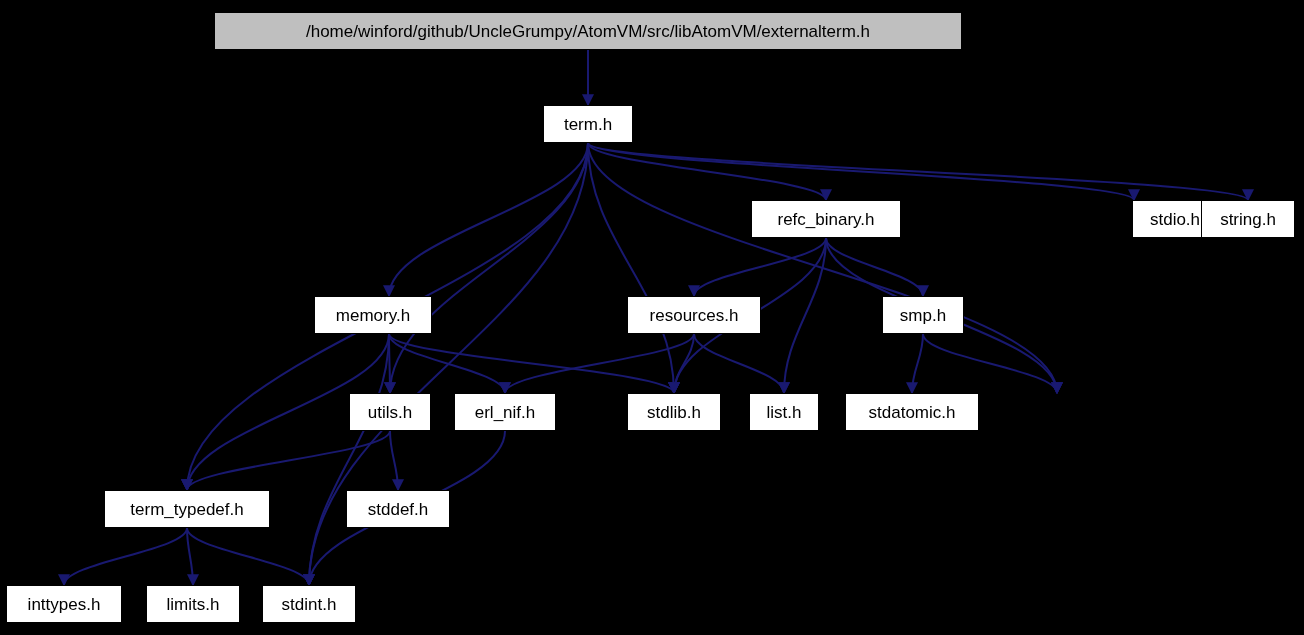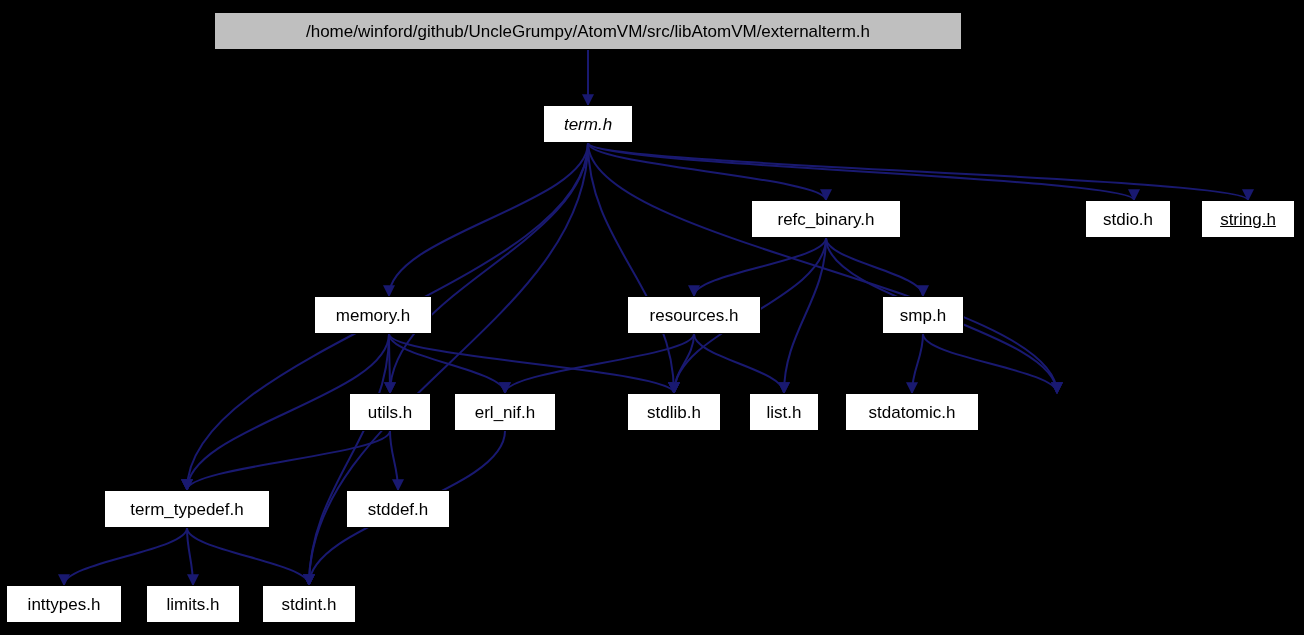--- a/index.html
+++ b/index.html
@@ -87,24 +87,24 @@
         <path class="edge" d="M 390 431 C 390 454.6, 398 466.4, 398 490"></path>
         <path class="edge" d="M 390 431 C 390 454.6, 187 466.4, 187 490"></path>
         <path class="edge" d="M 505 431 C 505 492.6, 309 523.4, 309 585"></path>
         <path class="edge" d="M 187 528 C 187 550.8, 64 562.2, 64 585"></path>
         <path class="edge" d="M 187 528 C 187 550.8, 193 562.2, 193 585"></path>
         <path class="edge" d="M 187 528 C 187 550.8, 309 562.2, 309 585"></path>
       </g>
   </svg>
 
   <div class="node root" style="left:214px; top:12px;  width:748px; height:38px;">/home/winford/github/UncleGrumpy/AtomVM/src/libAtomVM/externalterm.h</div>
-  <div class="node" style="left:543px; top:105px; width:90px;  height:38px;font-style:italic;">term.h</div>
+  <div class="node" style="left:543px; top:105px; width:90px;  height:38px;">term.h</div>
   <div class="node" style="left:751px; top:200px; width:150px; height:38px;">refc_binary.h</div>
-  <div class="node" style="left:1085px;top:200px; width:86px;  height:38px;">stdio.h</div>
-  <div class="node" style="left:1201px;top:200px; width:94px;  height:38px;text-decoration:underline;">string.h</div>
+  <div class="node" style="left:1132px;top:200px; width:86px;  height:38px;">stdio.h</div>
+  <div class="node" style="left:1201px;top:200px; width:94px;  height:38px;">string.h</div>
   <div class="node" style="left:314px; top:296px; width:118px; height:38px;">memory.h</div>
   <div class="node" style="left:627px; top:296px; width:134px; height:38px;">resources.h</div>
   <div class="node" style="left:882px; top:296px; width:82px;  height:38px;">smp.h</div>
   <div class="node" style="left:349px; top:393px; width:82px;  height:38px;">utils.h</div>
   <div class="node" style="left:454px; top:393px; width:102px; height:38px;text-align:right;">erl_nif.h</div>
   <div class="node" style="left:627px; top:393px; width:94px;  height:38px;">stdlib.h</div>
   <div class="node" style="left:749px; top:393px; width:70px;  height:38px;">list.h</div>
   <div class="node" style="left:845px; top:393px; width:134px; height:38px;">stdatomic.h</div>
   <div class="node" style="left:104px; top:490px; width:166px; height:38px;">term_typedef.h</div>
   <div class="node" style="left:346px; top:490px; width:104px; height:38px;">stddef.h</div>

